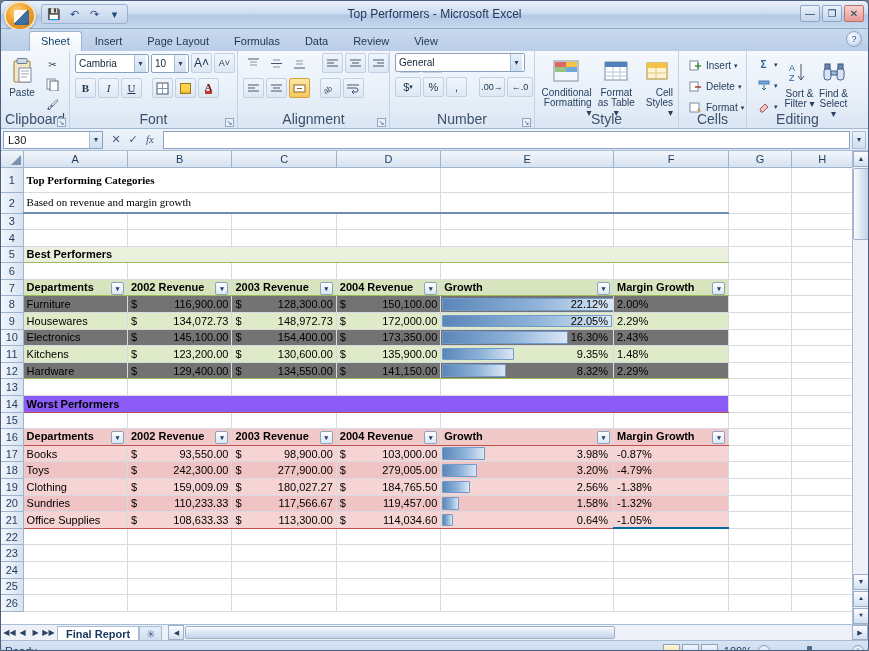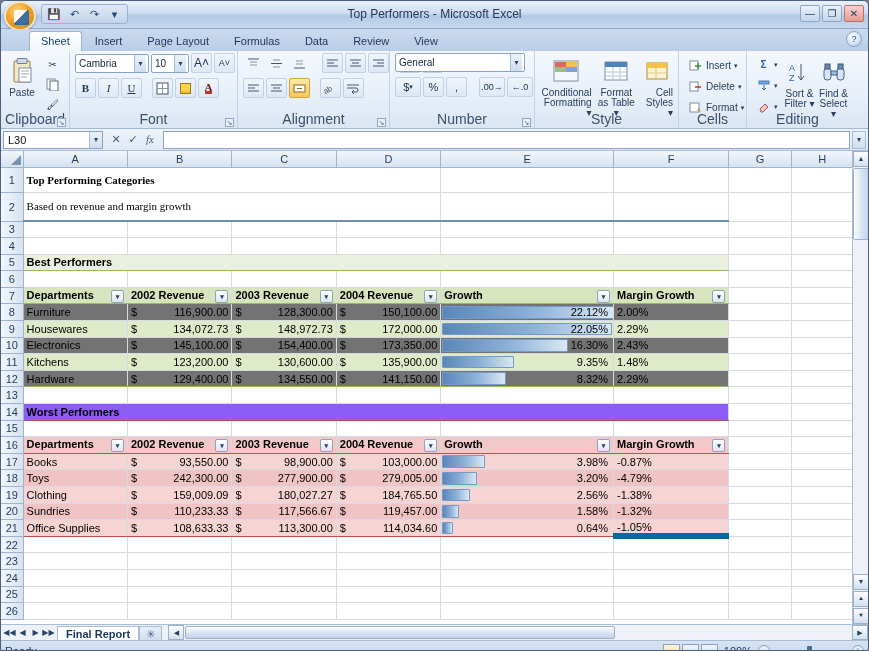--- a/index.html
+++ b/index.html
@@ -646,21 +646,21 @@
         <td class="rowhead">1</td>
         <td class="cell bandrow title-cell" colspan="4" style="height:25px">Top Performing Categories</td>
         <td class="cell"></td>
             <td class="cell"></td>
         <td class="cell"></td>
             <td class="cell"></td>
       </tr>
 
       <tr>
         <td class="rowhead">2</td>
-        <td class="cell bandrow sub-cell" colspan="4" style="height:29px;border-bottom:2px solid #6f8cb5">Based on revenue and margin growth</td>
+        <td class="cell bandrow sub-cell" colspan="4" style="height:21px;border-bottom:2px solid #6f8cb5">Based on revenue and margin growth</td>
         <td class="cell" style="border-bottom:2px solid #6f8cb5"></td>
         <td class="cell" style="border-bottom:2px solid #6f8cb5"></td>
         <td class="cell"></td>
             <td class="cell"></td>
       </tr>
 
       <tr>
         <td class="rowhead">3</td>
         <td class="cell"></td>
             <td class="cell"></td>
@@ -977,21 +977,21 @@
               <span class="val">113,300.00</span>
             </td>
         <td class="cell row-red dollar" style="border-bottom:1px solid #c0504d">
               <span class="sym">$</span>
               <span class="val">114,034.60</span>
             </td>
         <td class="cell row-red databar" style="border-bottom:1px solid #c0504d">
               <span class="bar" style="width:6%"></span>
               <span class="txt">0.64%</span>
             </td>
-        <td class="cell row-red num" style="border-bottom:6px solid #0369a1">-1.05%</td>
+        <td class="cell row-red num" style="border-bottom:2px solid #0369a1">-1.05%</td>
         <td class="cell"></td>
             <td class="cell"></td>
       </tr>
 
       <tr>
         <td class="rowhead">22</td>
         <td class="cell"></td>
             <td class="cell"></td>
             <td class="cell"></td>
         <td class="cell"></td>

